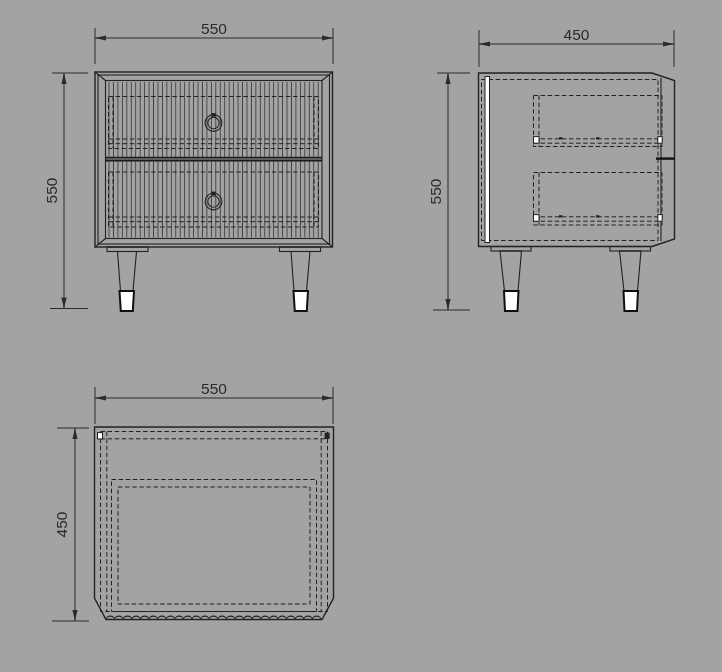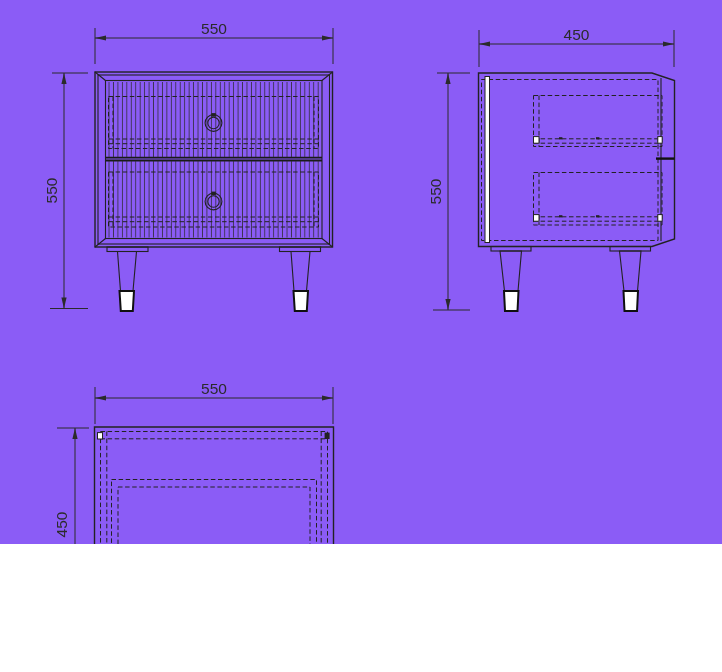--- a/index.html
+++ b/index.html
@@ -1,17 +1,17 @@
 <!DOCTYPE html>
 <html><head>
 <meta charset="utf-8">
 <style>
   html,body { margin:0; padding:0; background:#ffffff; }
   #stage {
-    position:relative; width:722px; height:544px; background:#8b5cf6;
+    position:relative; width:722px; height:672px; background:#a3a3a3;
     font-family:"Liberation Sans", sans-serif;
   }
   svg { display:block; }
   .ln    { stroke:#222222; fill:none; stroke-width:1.4; stroke-linejoin:miter; }
   .ln2   { stroke:#222222; fill:none; stroke-width:1.1; }
   .dash  { stroke:#222222; fill:none; stroke-width:1; stroke-dasharray:4.5 2.6; }
   .dim   { stroke:#2b2b2b; fill:none; stroke-width:1; }
   .arrow { fill:#2b2b2b; stroke:none; }
   .dimtxt{ font-family:"Liberation Sans", sans-serif; font-size:15.5px; fill:#2b2b2b; }
   .cap   { stroke:#101010; stroke-width:2; fill:#ffffff; }

